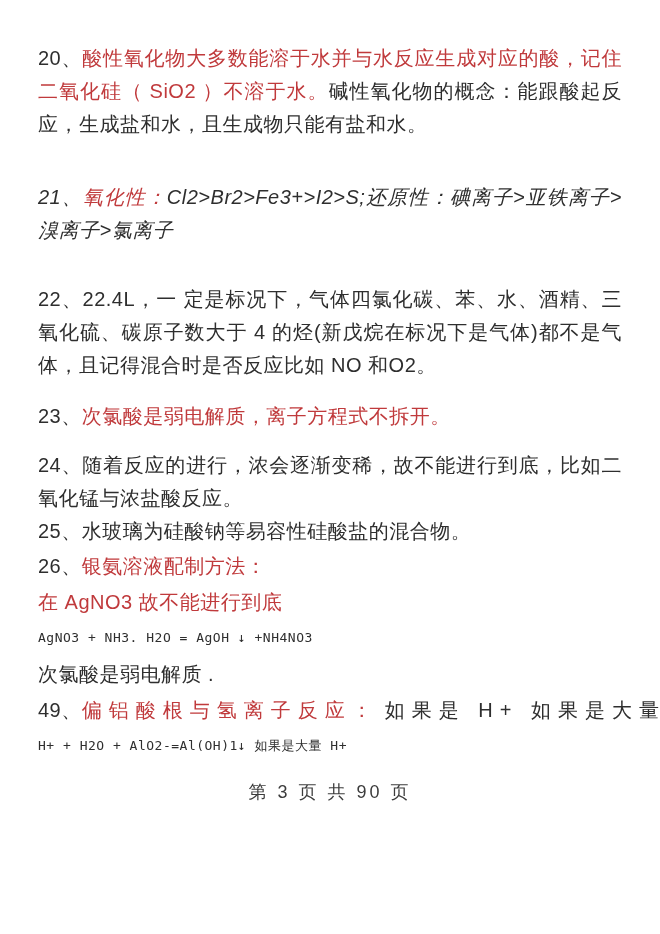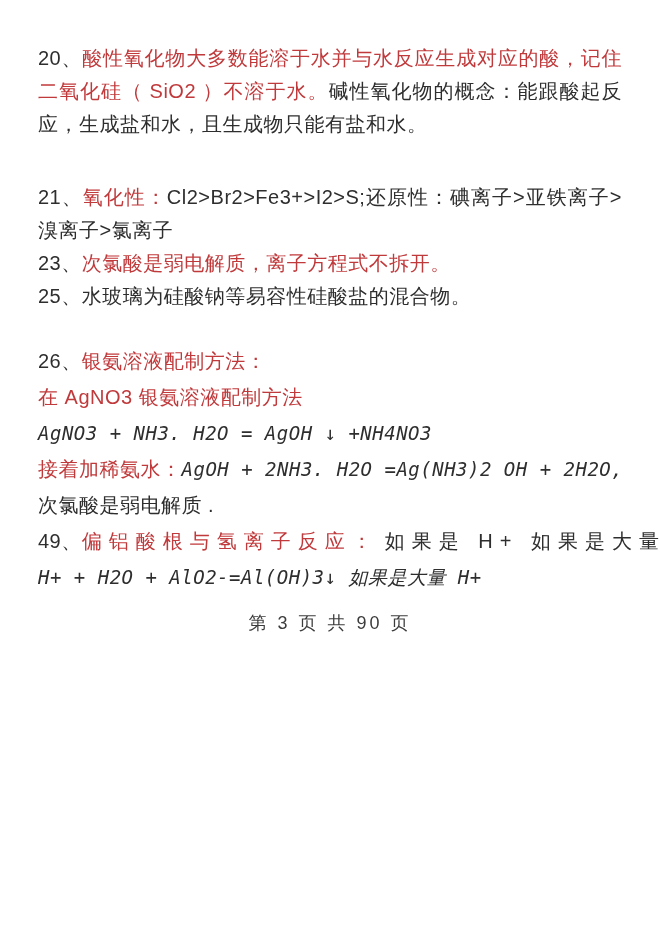--- a/index.html
+++ b/index.html
@@ -29,30 +29,29 @@
   .line {
     margin: 0;
     font-size: 20px;
     line-height: 36px;
     letter-spacing: 0.5px;
     white-space: nowrap;
   }
   .red { color: #c03a3c; }
   .eq {
     font-family: "DejaVu Sans Mono", monospace;
-    font-size: 19px;
-    font-style: italic;
+    font-size: 13px;
   }
   .spaced { letter-spacing: 7px; }
-  #p21 { margin-top: 40px; }
+  #p21 { margin-top: 40px; font-style: italic; }
   #p22 { margin-top: 36px; }
-  #p23 { margin-top: 0; }
+  #p23 { margin-top: 18px; }
   #p24 { margin-top: 16px; }
   #p25 { margin-top: 0; }
-  #p26h { margin-top: 30px; }
+  #p26h { }
   .footer {
     margin-top: 16px;
     text-align: center;
     font-size: 18px;
     letter-spacing: 3px;
     color: #3c3c3c;
   }
 </style>
 </head>
 <body>
@@ -60,56 +59,59 @@
 <div class="page">
 
   <p class="p" id="p20">
     <span>20、</span><span class="red">酸性氧化物大多数能溶于水并与水反应生成对应的酸，记住二氧化硅（ SiO2 ）不溶于水。</span><span>碱性氧化物的概念：能跟酸起反应，生成盐和水，且生成物只能有盐和水。</span>
   </p>
 
   <p class="p" id="p21">
     <span>21、</span><span class="red">氧化性：</span><span>Cl2&gt;Br2&gt;Fe3+&gt;I2&gt;S;还原性：碘离子&gt;亚铁离子&gt;溴离子&gt;氯离子</span>
   </p>
 
+  <p class="p" id="p22">
+    <span>22、22.4L，一 定是标况下，气体四氯化碳、苯、水、酒精、三氧化硫、碳原子数大于 4 的烃(新戊烷在标况下是气体)都不是气体，且记得混合时是否反应比如 NO 和O2。</span>
+  </p>
 
   <p class="p" id="p23">
     <span>23、</span><span class="red">次氯酸是弱电解质，离子方程式不拆开。</span>
   </p>
 
+  <p class="p" id="p24">
+    <span>24、随着反应的进行，浓会逐渐变稀，故不能进行到底，比如二氧化锰与浓盐酸反应。</span>
+  </p>
 
   <p class="p" id="p25">
     <span>25、水玻璃为硅酸钠等易容性硅酸盐的混合物。</span>
   </p>
 
   <p class="line" id="p26h">
     <span>26、</span><span class="red">银氨溶液配制方法：</span>
   </p>
 
   <p class="line red">
-    <span>在 AgNO3 银氨溶液配制方法</span>
+    <span>在 AgNO3 故不能进行到底</span>
   </p>
 
   <p class="line eq">
     <span>AgNO3 + NH3. H2O = AgOH ↓ +NH4NO3</span>
   </p>
 
-  <p class="line">
-    <span class="red">接着加稀氨水：</span><span class="eq">AgOH + 2NH3. H2O =Ag(NH3)2 OH + 2H2O,</span>
-  </p>
 
   <p class="line">
     <span>次氯酸是弱电解质 .</span>
   </p>
 
   <p class="line" id="p27h">
     <span>49、</span><span class="red spaced">偏铝酸根与氢离子反应：</span> <span class="spaced">如果是 H+ 如果是大量</span>
   </p>
 
   <p class="line eq">
-    <span>H+ + H2O + AlO2-=Al(OH)3↓  如果是大量 H+</span>
+    <span>H+ + H2O + AlO2-=Al(OH)1↓  如果是大量 H+</span>
   </p>
 
 
   <div class="footer">
     <span>第 3 页 共 90 页</span>
   </div>
 
 </div>
 
 </body></html>

